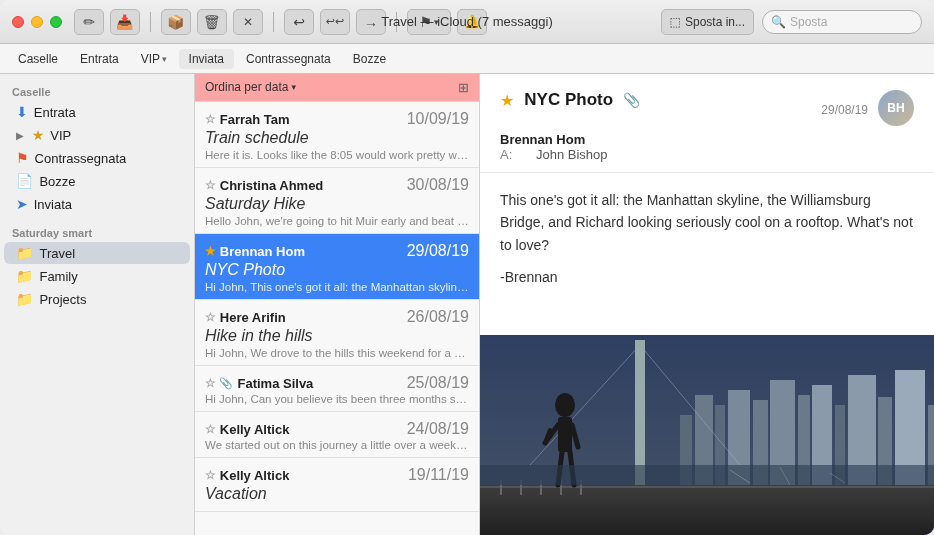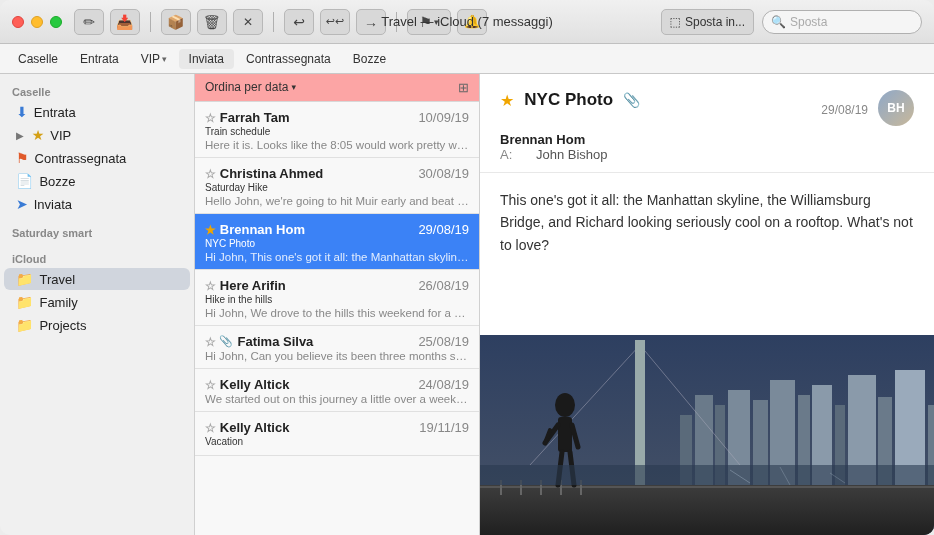--- a/index.html
+++ b/index.html
@@ -209,28 +209,29 @@
     }
     .email-sender {
       font-size: 13px;
       font-weight: 600;
       color: #222;
       display: flex;
       align-items: center;
       gap: 4px;
     }
     .email-date {
-      font-size: 13px;
+      font-size: 16px;
       color: #888;
       white-space: nowrap;
     }
     .email-subject {
-      font-size: 10px;
+      font-size: 16px;
       color: #333;
       margin-bottom: 2px;
+      font-style: italic;
     }
     .email-preview {
       font-size: 11.5px;
       color: #888;
       white-space: nowrap;
       overflow: hidden;
       text-overflow: ellipsis;
     }
     .star-icon { color: #f0a500; font-size: 12px; }
     .star-icon-empty { color: #aaa; font-size: 12px; }
@@ -440,23 +441,20 @@
     </div>
     <div class="sidebar-item">
       <span class="icon blue">➤</span>
       <span>Inviata</span>
     </div>
 
     <div class="sidebar-section-header" style="margin-top:6px;">
       <span>Saturday smart</span>
     </div>
 
-    <div class="sidebar-section-header" style="margin-top:6px;">
-      <span>iCloud</span>
-    </div>
     <div class="sidebar-item active">
       <span class="icon gray">📁</span>
       <span>Travel</span>
     </div>
     <div class="sidebar-item">
       <span class="icon gray">📁</span>
       <span>Family</span>
     </div>
     <div class="sidebar-item">
       <span class="icon gray">📁</span>
@@ -582,20 +580,21 @@
           <div class="detail-to">
             <span class="detail-label">A:</span>
             <span style="margin-left:20px;">John Bishop</span>
           </div>
         </div>
       </div>
     </div>
 
     <div class="email-body">
       <p>This one's got it all: the Manhattan skyline, the Williamsburg Bridge, and Richard looking seriously cool on a rooftop. What's not to love?</p>
+      <p>-Brennan</p>
     </div>
 
     <div class="email-photo">
       <svg class="city-scene" viewBox="0 0 454 220" preserveAspectRatio="xMidYMid slice">
 
         <defs>
           <linearGradient id="skyGrad" x1="0" y1="0" x2="0" y2="1">
             <stop offset="0%" stop-color="#2c3e60"></stop>
             <stop offset="100%" stop-color="#4a5568"></stop>
           </linearGradient>

